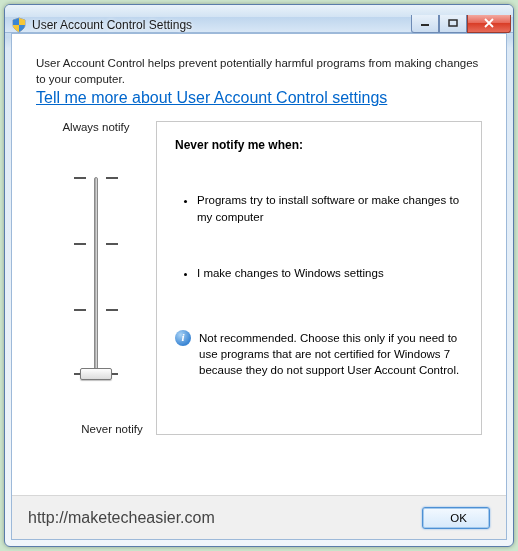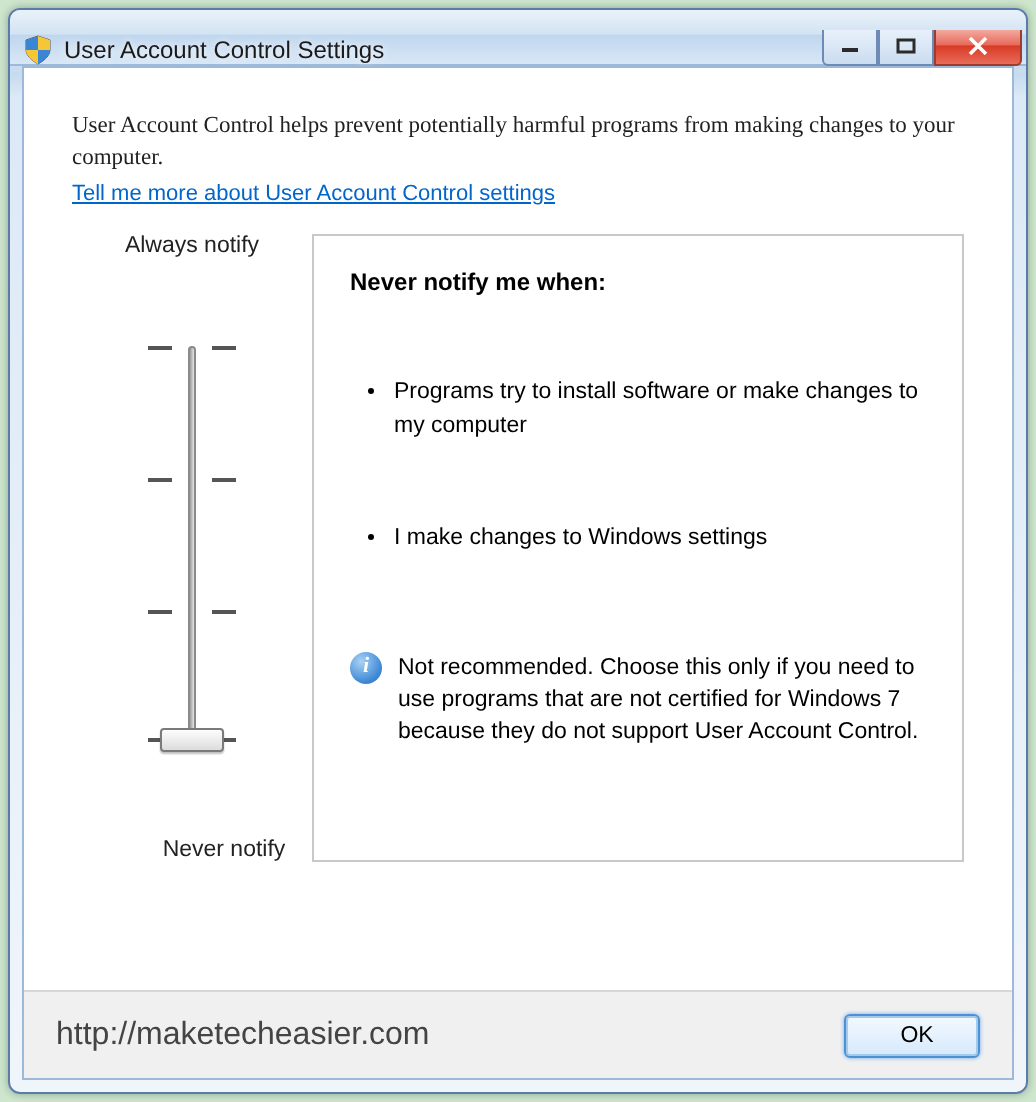--- a/index.html
+++ b/index.html
@@ -70,26 +70,25 @@
     font-size: 15px;
     font-weight: normal;
     color: #003399;
     margin: 0 0 14px 0;
   }
   .helptext {
     font-size: 11.5px;
     color: #222;
     line-height: 1.35;
     margin: 0 0 2px 0;
-    font-family: Liberation Serif, serif;
   }
   a.morelink {
     color: #0066cc;
     text-decoration: underline;
-    font-size: 11px;
+    font-size: 16px;
   }
   .body-row {
     display: flex;
     margin-top: 14px;
   }
   .slider-col {
     width: 120px;
     display: flex;
     flex-direction: column;
     align-items: center;

